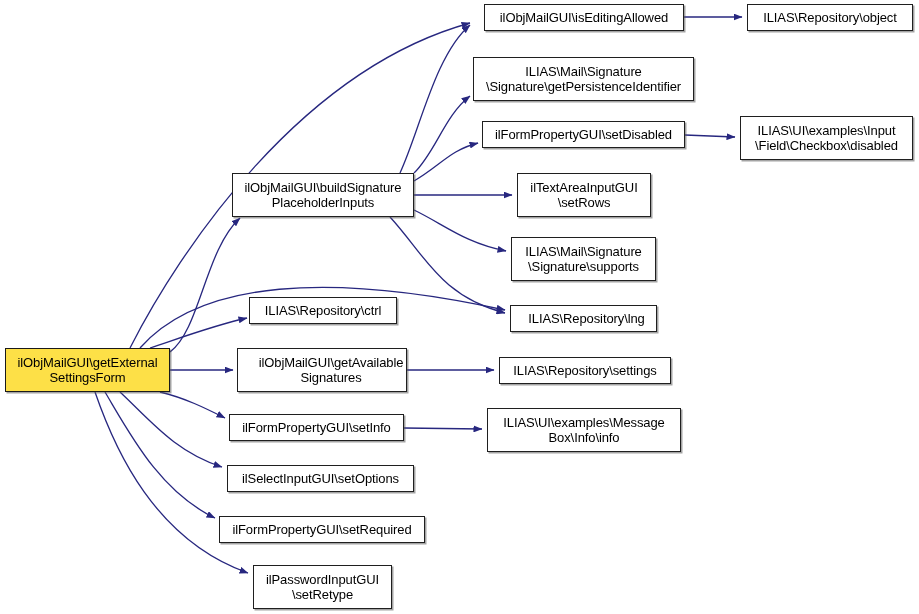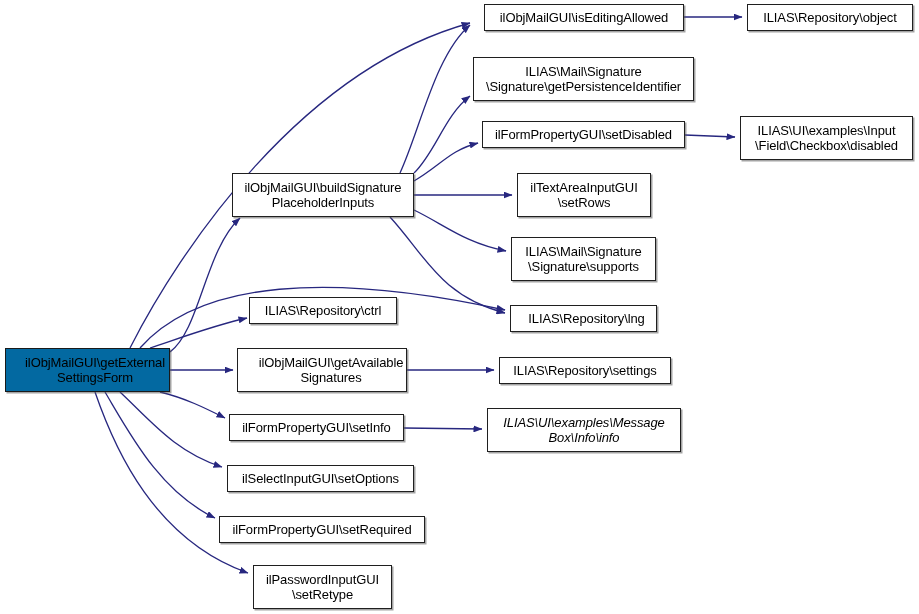--- a/index.html
+++ b/index.html
@@ -34,23 +34,22 @@
     text-align: center;
     color: #000000;
     font-size: 13px;
     line-height: 15px;
     letter-spacing: -0.1px;
     white-space: pre-line;
     box-shadow: 1.5px 1.5px 0 rgba(90,90,90,0.55);
     z-index: 3;
   }
   .node.root {
-    background: #0369a1;
+    background: #fde047;
     border-color: #1a1a1a;
-    justify-content: flex-end;
   }
   .node .label {
     display: block;
     padding: 0 4px;
   }
 </style>
 </head>
 <body>
 
 <div id="canvas">
@@ -99,21 +98,21 @@
       <div class="node" style="left: 517px; top: 173px; width: 134px; height: 44px; align-items: center;"><span class="label">ilTextAreaInputGUI
 \setRows</span></div>
       <div class="node" style="left: 511px; top: 237px; width: 145px; height: 44px;"><span class="label">ILIAS\Mail\Signature
 \Signature\supports</span></div>
       <div class="node" style="left: 510px; top: 305px; width: 147px; height: 27px; padding-left: 6px;"><span class="label">ILIAS\Repository\lng</span></div>
       <div class="node" style="left: 249px; top: 297px; width: 148px; height: 27px;"><span class="label">ILIAS\Repository\ctrl</span></div>
       <div class="node" style="left: 237px; top: 348px; width: 170px; height: 44px; padding-left: 18px;"><span class="label">ilObjMailGUI\getAvailable
 Signatures</span></div>
       <div class="node" style="left: 499px; top: 357px; width: 172px; height: 27px;"><span class="label">ILIAS\Repository\settings</span></div>
       <div class="node" style="left: 229px; top: 414px; width: 175px; height: 27px;"><span class="label">ilFormPropertyGUI\setInfo</span></div>
-      <div class="node" style="left: 487px; top: 408px; width: 194px; height: 44px; font-style: italic;"><span class="label">ILIAS\UI\examples\Message
+      <div class="node" style="left: 487px; top: 408px; width: 194px; height: 44px;"><span class="label">ILIAS\UI\examples\Message
 Box\Info\info</span></div>
       <div class="node" style="left: 227px; top: 465px; width: 187px; height: 27px;"><span class="label">ilSelectInputGUI\setOptions</span></div>
       <div class="node" style="left: 219px; top: 516px; width: 206px; height: 27px;"><span class="label">ilFormPropertyGUI\setRequired</span></div>
       <div class="node" style="left: 253px; top: 565px; width: 139px; height: 44px;"><span class="label">ilPasswordInputGUI
 \setRetype</span></div>
     </div>
 
 </div>
 
 </body></html>

